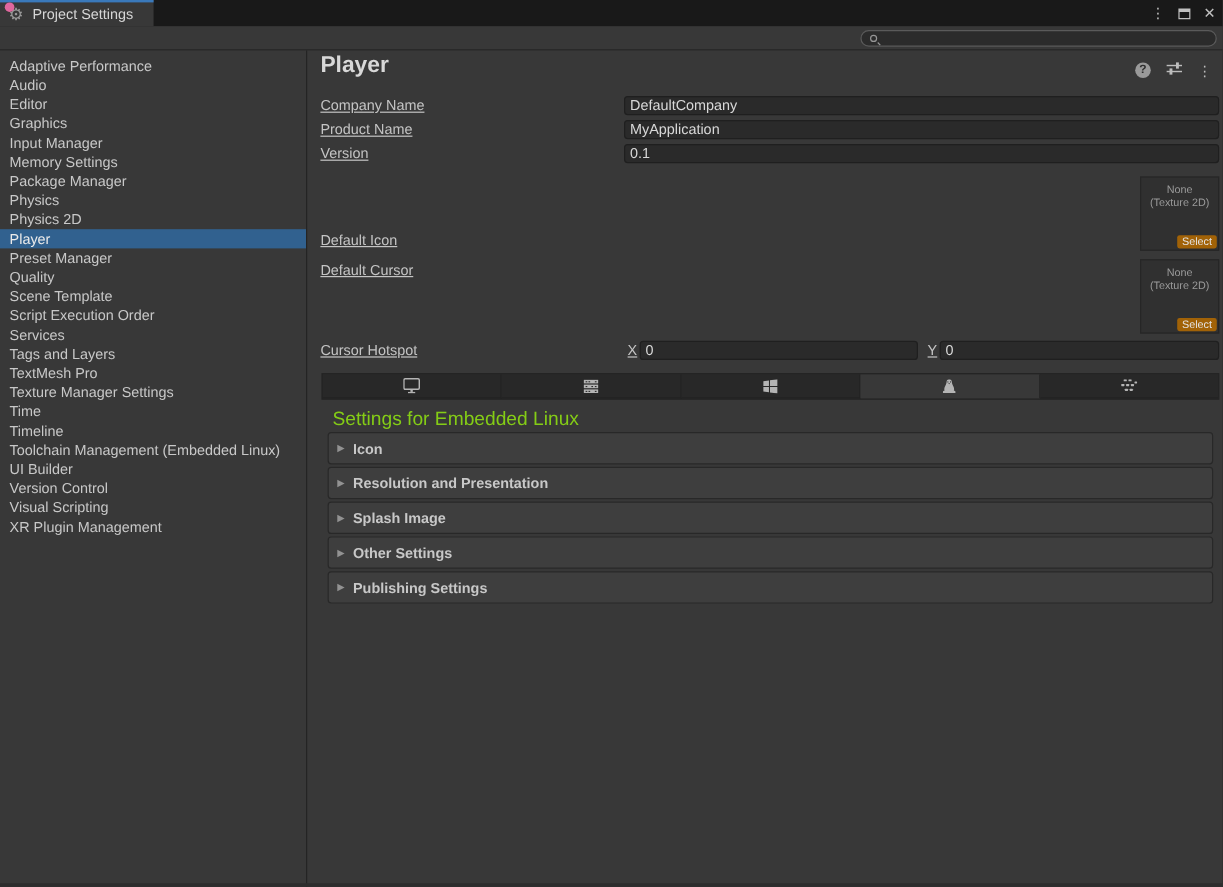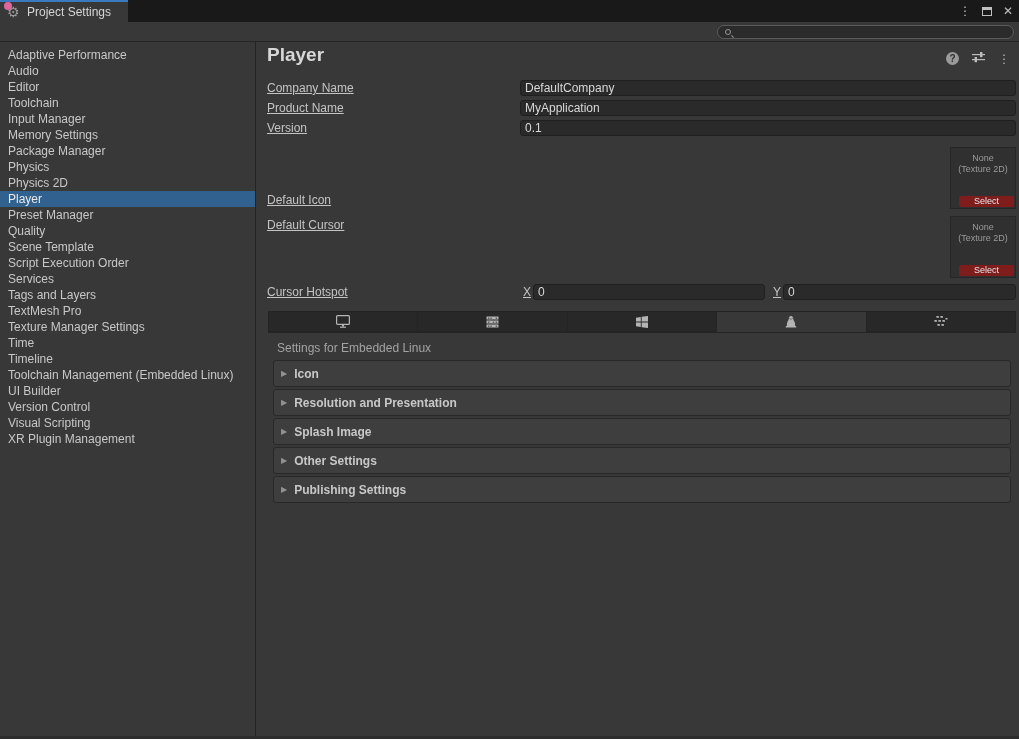--- a/index.html
+++ b/index.html
@@ -50,31 +50,31 @@
     position:absolute; height:16px; background:#2a2a2a; border:1px solid #1f1f1f;
     border-radius:3px; color:#d8d8d8; font-size:12px; padding:0 4px;
     font-family:"Liberation Sans",sans-serif; outline:none;
   }
   
   .well {
     position:absolute; width:66px; height:62px; background:#303030; border:1px solid #262626;
     text-align:center; font-size:9px; color:#9a9a9a; padding-top:5px; line-height:11px;
   }
   .select-btn {
-    position:absolute; right:1px; bottom:1px; background:#7f1d1d; color:#e4e4e4;
-    font-size:9px; padding:0 15px; line-height:11px; border-radius:2px; cursor:default;
+    position:absolute; right:1px; bottom:1px; background:#a16207; color:#e4e4e4;
+    font-size:9px; padding:0 4px; line-height:11px; border-radius:2px; cursor:default;
   }
   
   .platform-bar { position:absolute; left:12px; right:3px; top:269px; height:22px; display:flex; border:1px solid #242424; background:#282828; }
   .ptab { flex:1; display:flex; align-items:center; justify-content:center; background:#282828; border-right:1px solid #242424; border-bottom:1px solid #242424; }
   .ptab:last-child { border-right:none; }
   .ptab.active { background:#383838; border-bottom:none; }
   .ptab svg { display:block; }
   
-  .settings-header { position:absolute; left:21px; top:299px; font-size:12px; color:#a3a3a3; }
+  .settings-header { position:absolute; left:21px; top:299px; font-size:16px; color:#84cc16; }
   .sections { position:absolute; left:17px; right:8px; top:318px; }
   .section {
     height:27px; border:1px solid #282828; background:#3e3e3e; border-radius:3px;
     margin-bottom:2px; display:flex; align-items:center; padding-left:7px; gap:7px;
   }
   .tri { color:#929292; font-size:8px; line-height:8px; }
   .slabel { font-size:12px; font-weight:bold; color:#c8c8c8; }
   .bottom-strip { position:absolute; left:0; right:0; bottom:0; height:3px; background:#2d2d2d; }
 </style>
 </head>
@@ -100,21 +100,21 @@
       <input placeholder="" style="">
     </div>
   </div>
 
   <div class="bodyarea">
 
     <div class="sidebar">
         <div class="side-item">Adaptive Performance</div>
         <div class="side-item">Audio</div>
         <div class="side-item">Editor</div>
-        <div class="side-item">Toolchain</div>
+        <div class="side-item">Graphics</div>
         <div class="side-item">Input Manager</div>
         <div class="side-item">Memory Settings</div>
         <div class="side-item">Package Manager</div>
         <div class="side-item">Physics</div>
         <div class="side-item">Physics 2D</div>
         <div class="side-item selected">Player</div>
         <div class="side-item">Preset Manager</div>
         <div class="side-item">Quality</div>
         <div class="side-item">Scene Template</div>
         <div class="side-item">Script Execution Order</div>

